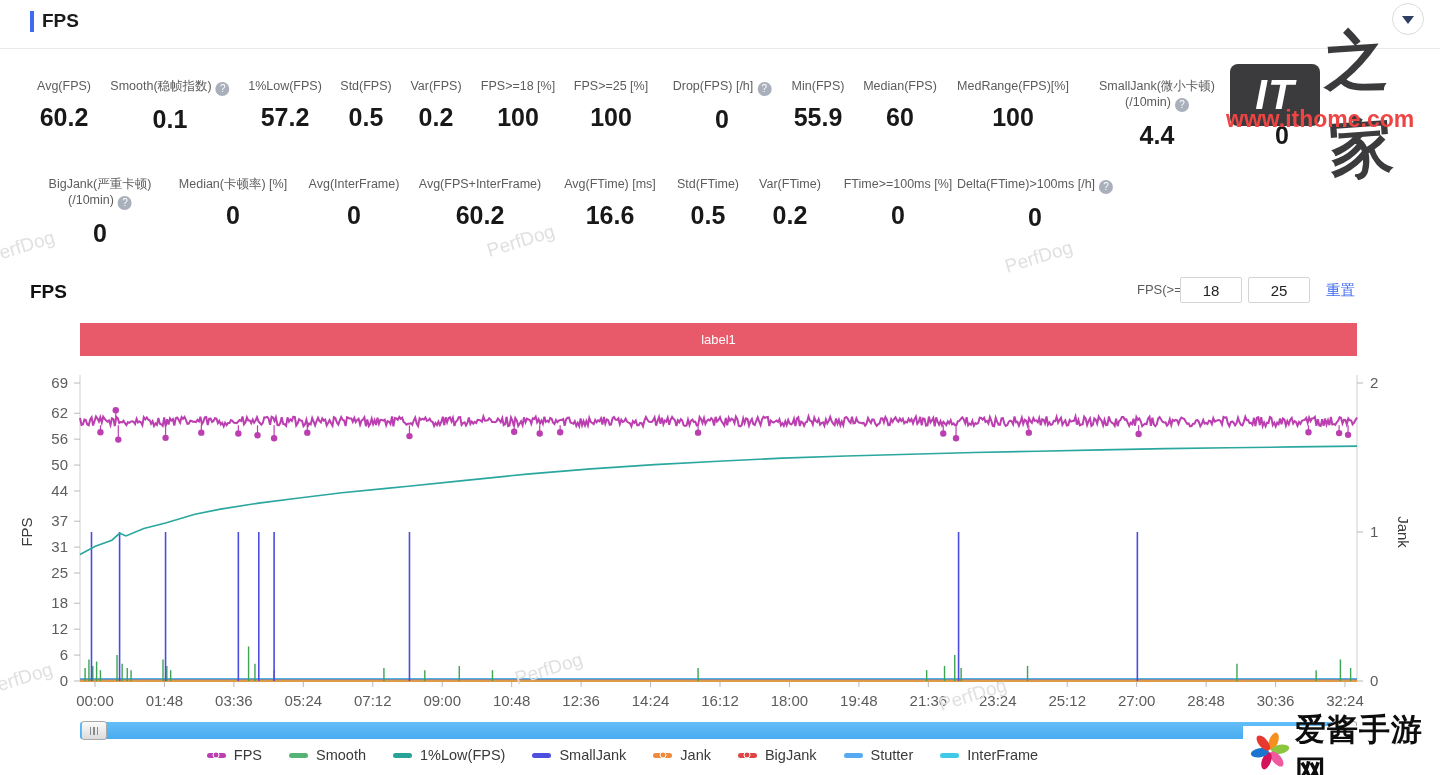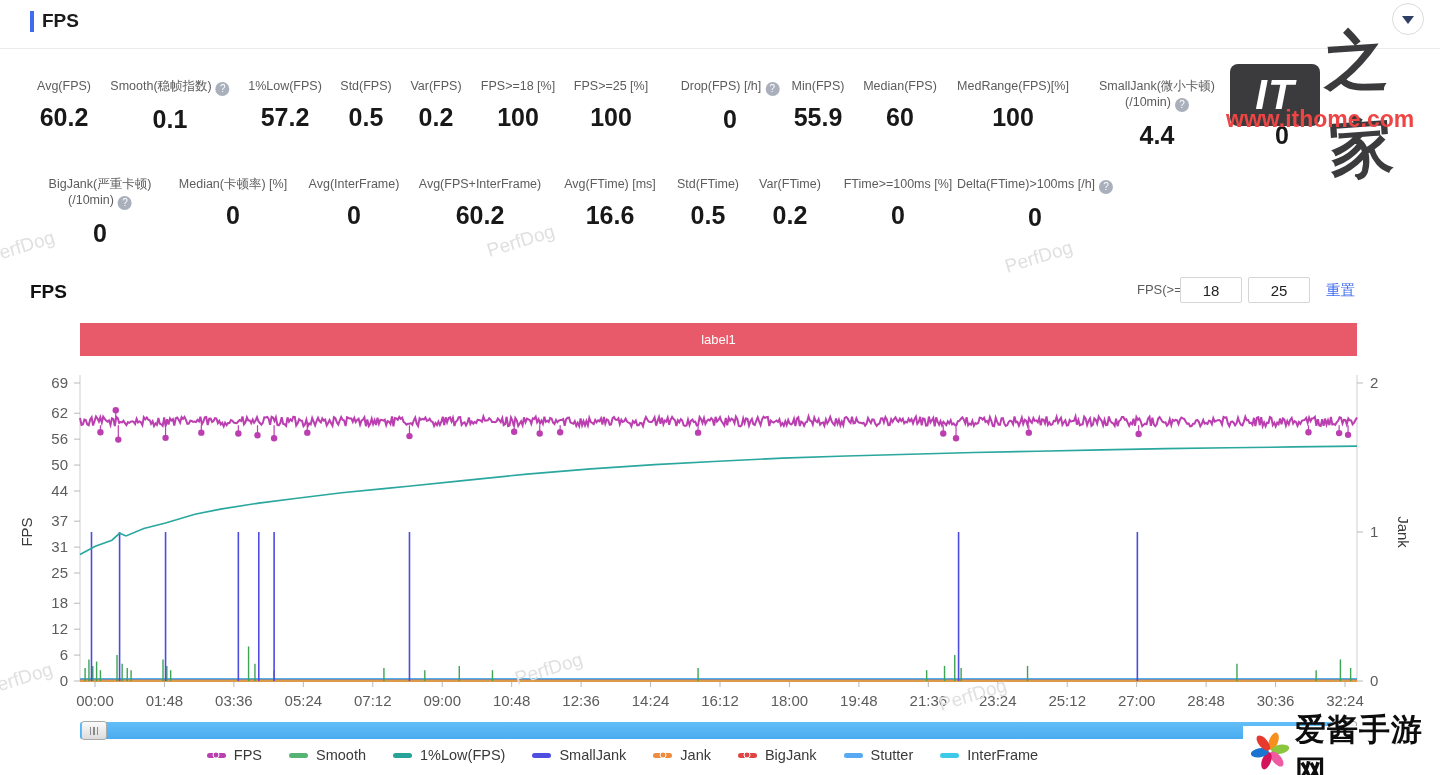--- a/index.html
+++ b/index.html
@@ -108,21 +108,21 @@
         <div class="metric-value">0.2</div>
       </div>
       <div class="metric" style="left: 518px; top: 78px;">
         <div class="metric-label">FPS&gt;=18 [%]</div>
         <div class="metric-value">100</div>
       </div>
       <div class="metric" style="left: 611px; top: 78px;">
         <div class="metric-label">FPS&gt;=25 [%]</div>
         <div class="metric-value">100</div>
       </div>
-      <div class="metric" style="left: 722px; top: 78px; margin-left: 8px;">
+      <div class="metric" style="left: 722px; top: 78px;">
         <div class="metric-label">Drop(FPS) [/h]<span class="help">?</span></div>
         <div class="metric-value">0</div>
       </div>
       <div class="metric" style="left: 818px; top: 78px;">
         <div class="metric-label">Min(FPS)</div>
         <div class="metric-value">55.9</div>
       </div>
       <div class="metric" style="left: 900px; top: 78px;">
         <div class="metric-label">Median(FPS)</div>
         <div class="metric-value">60</div>

